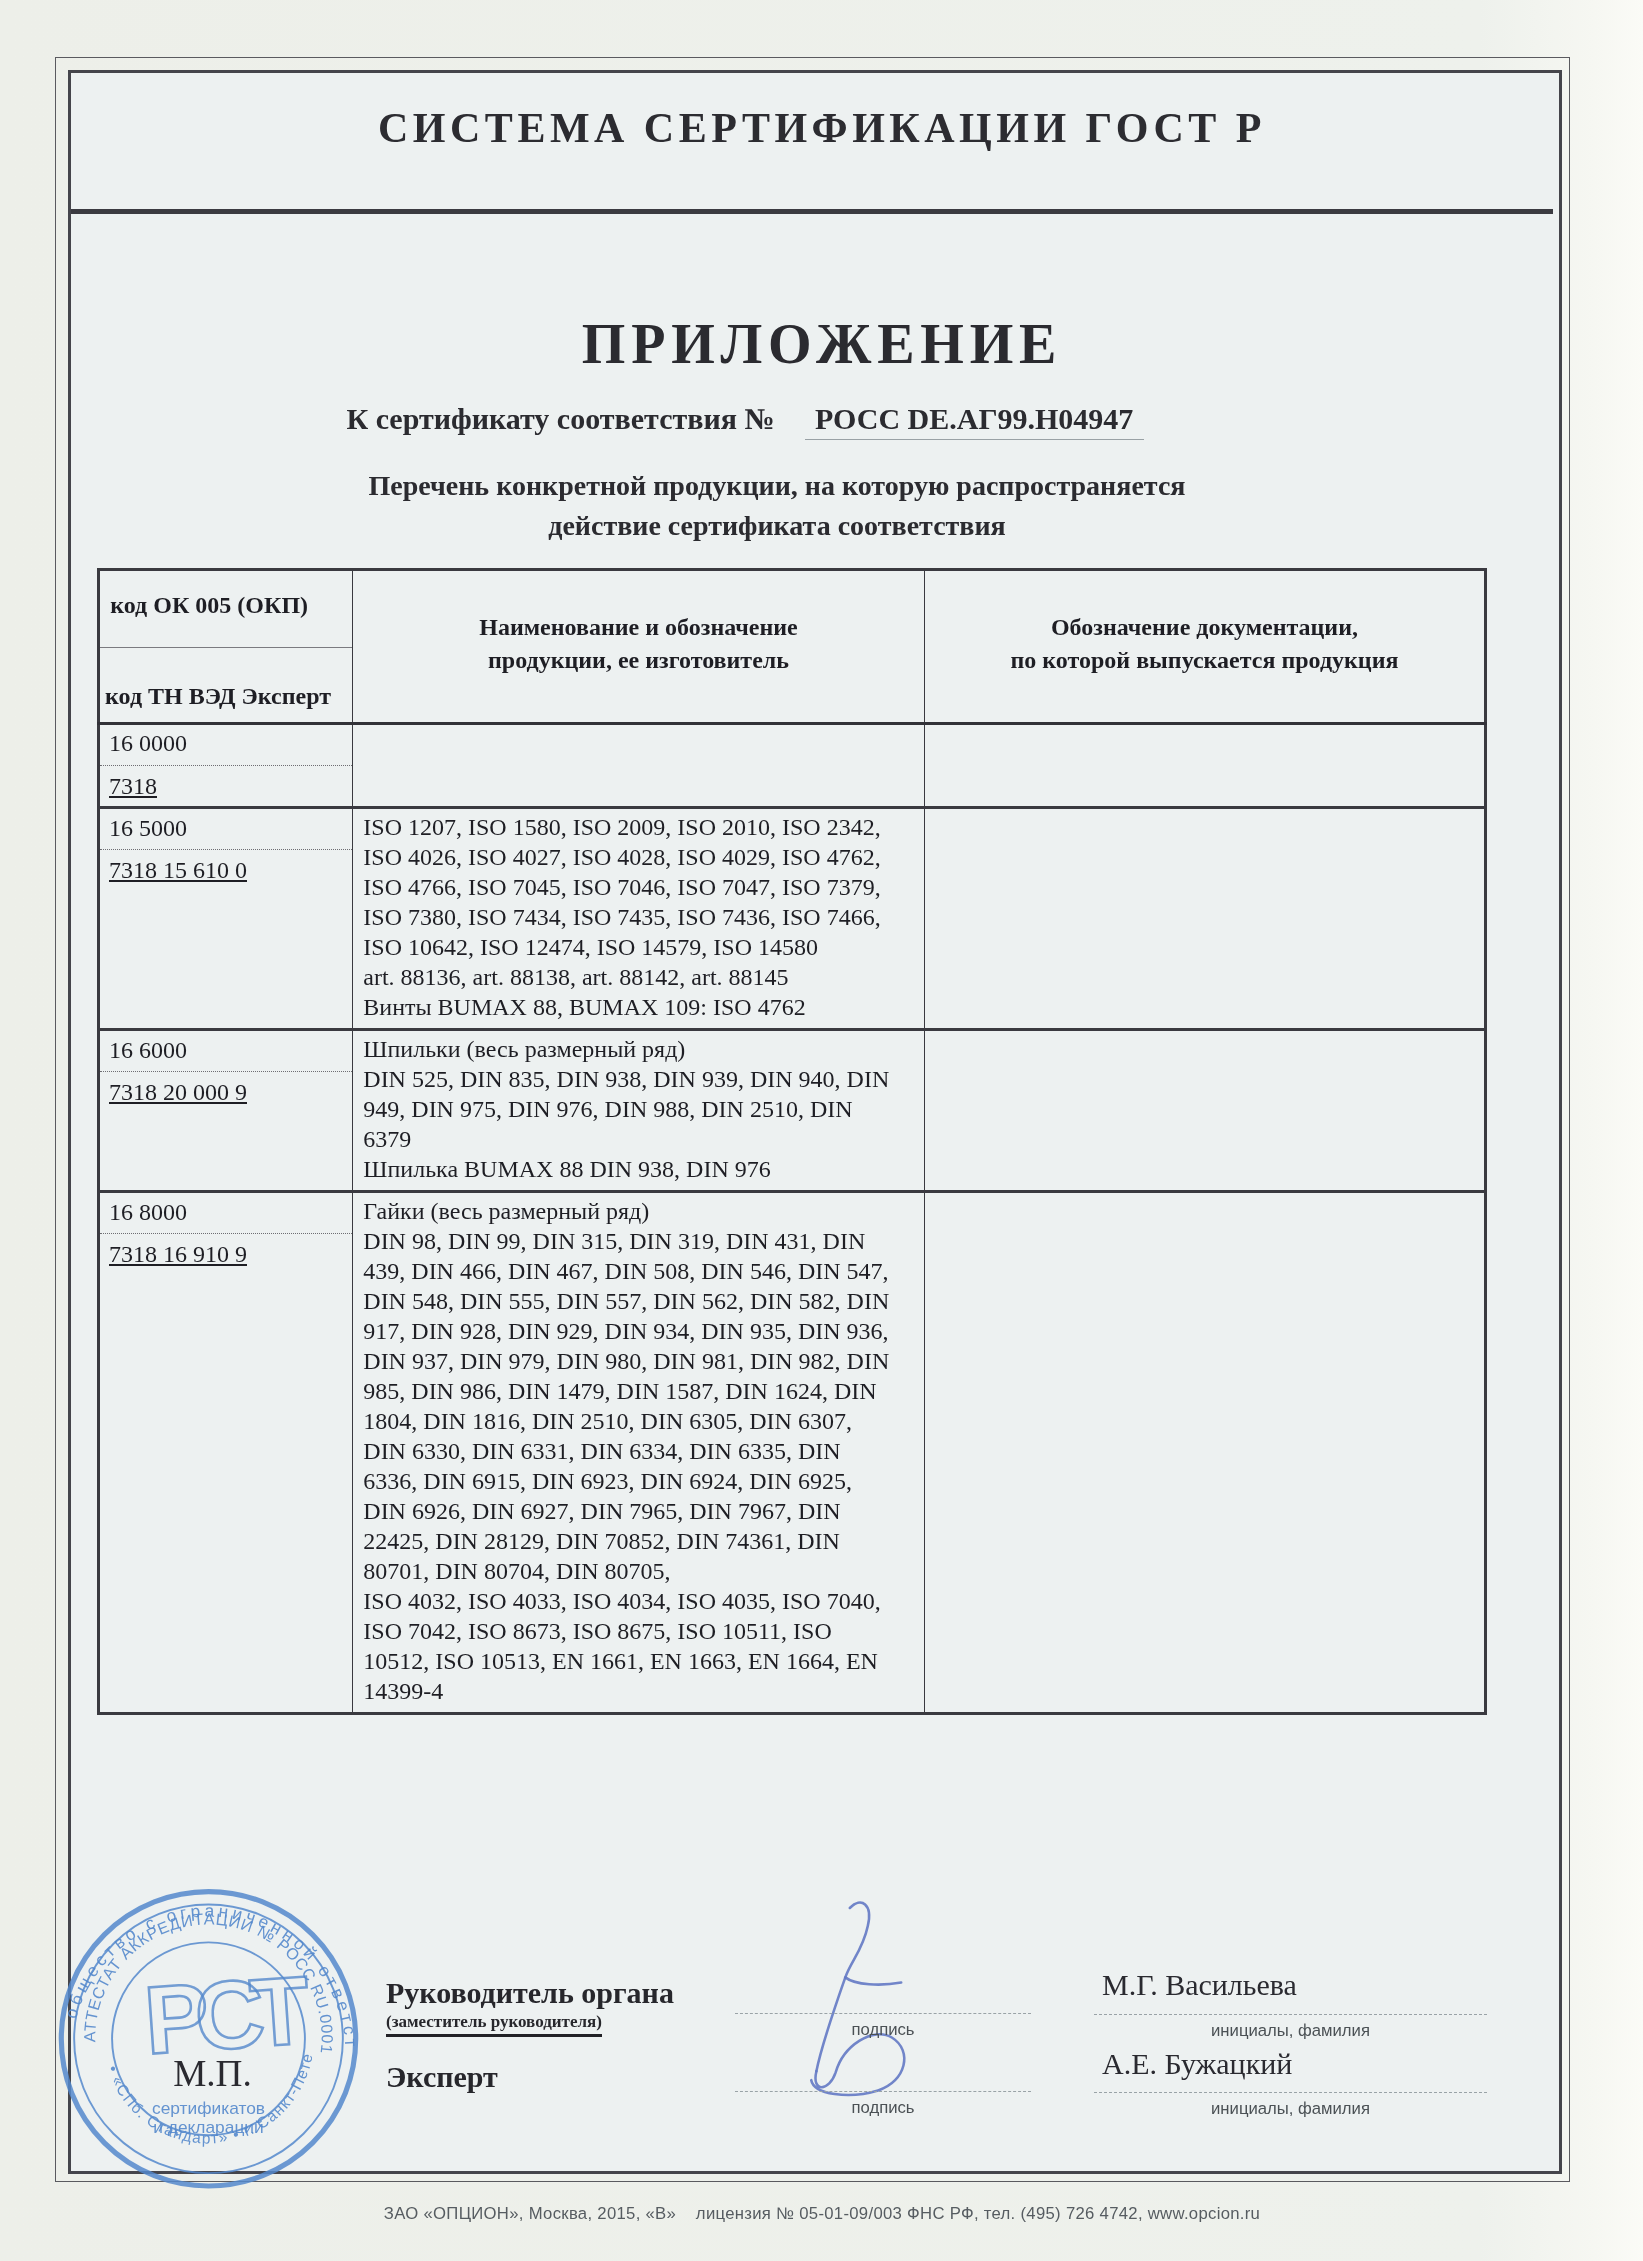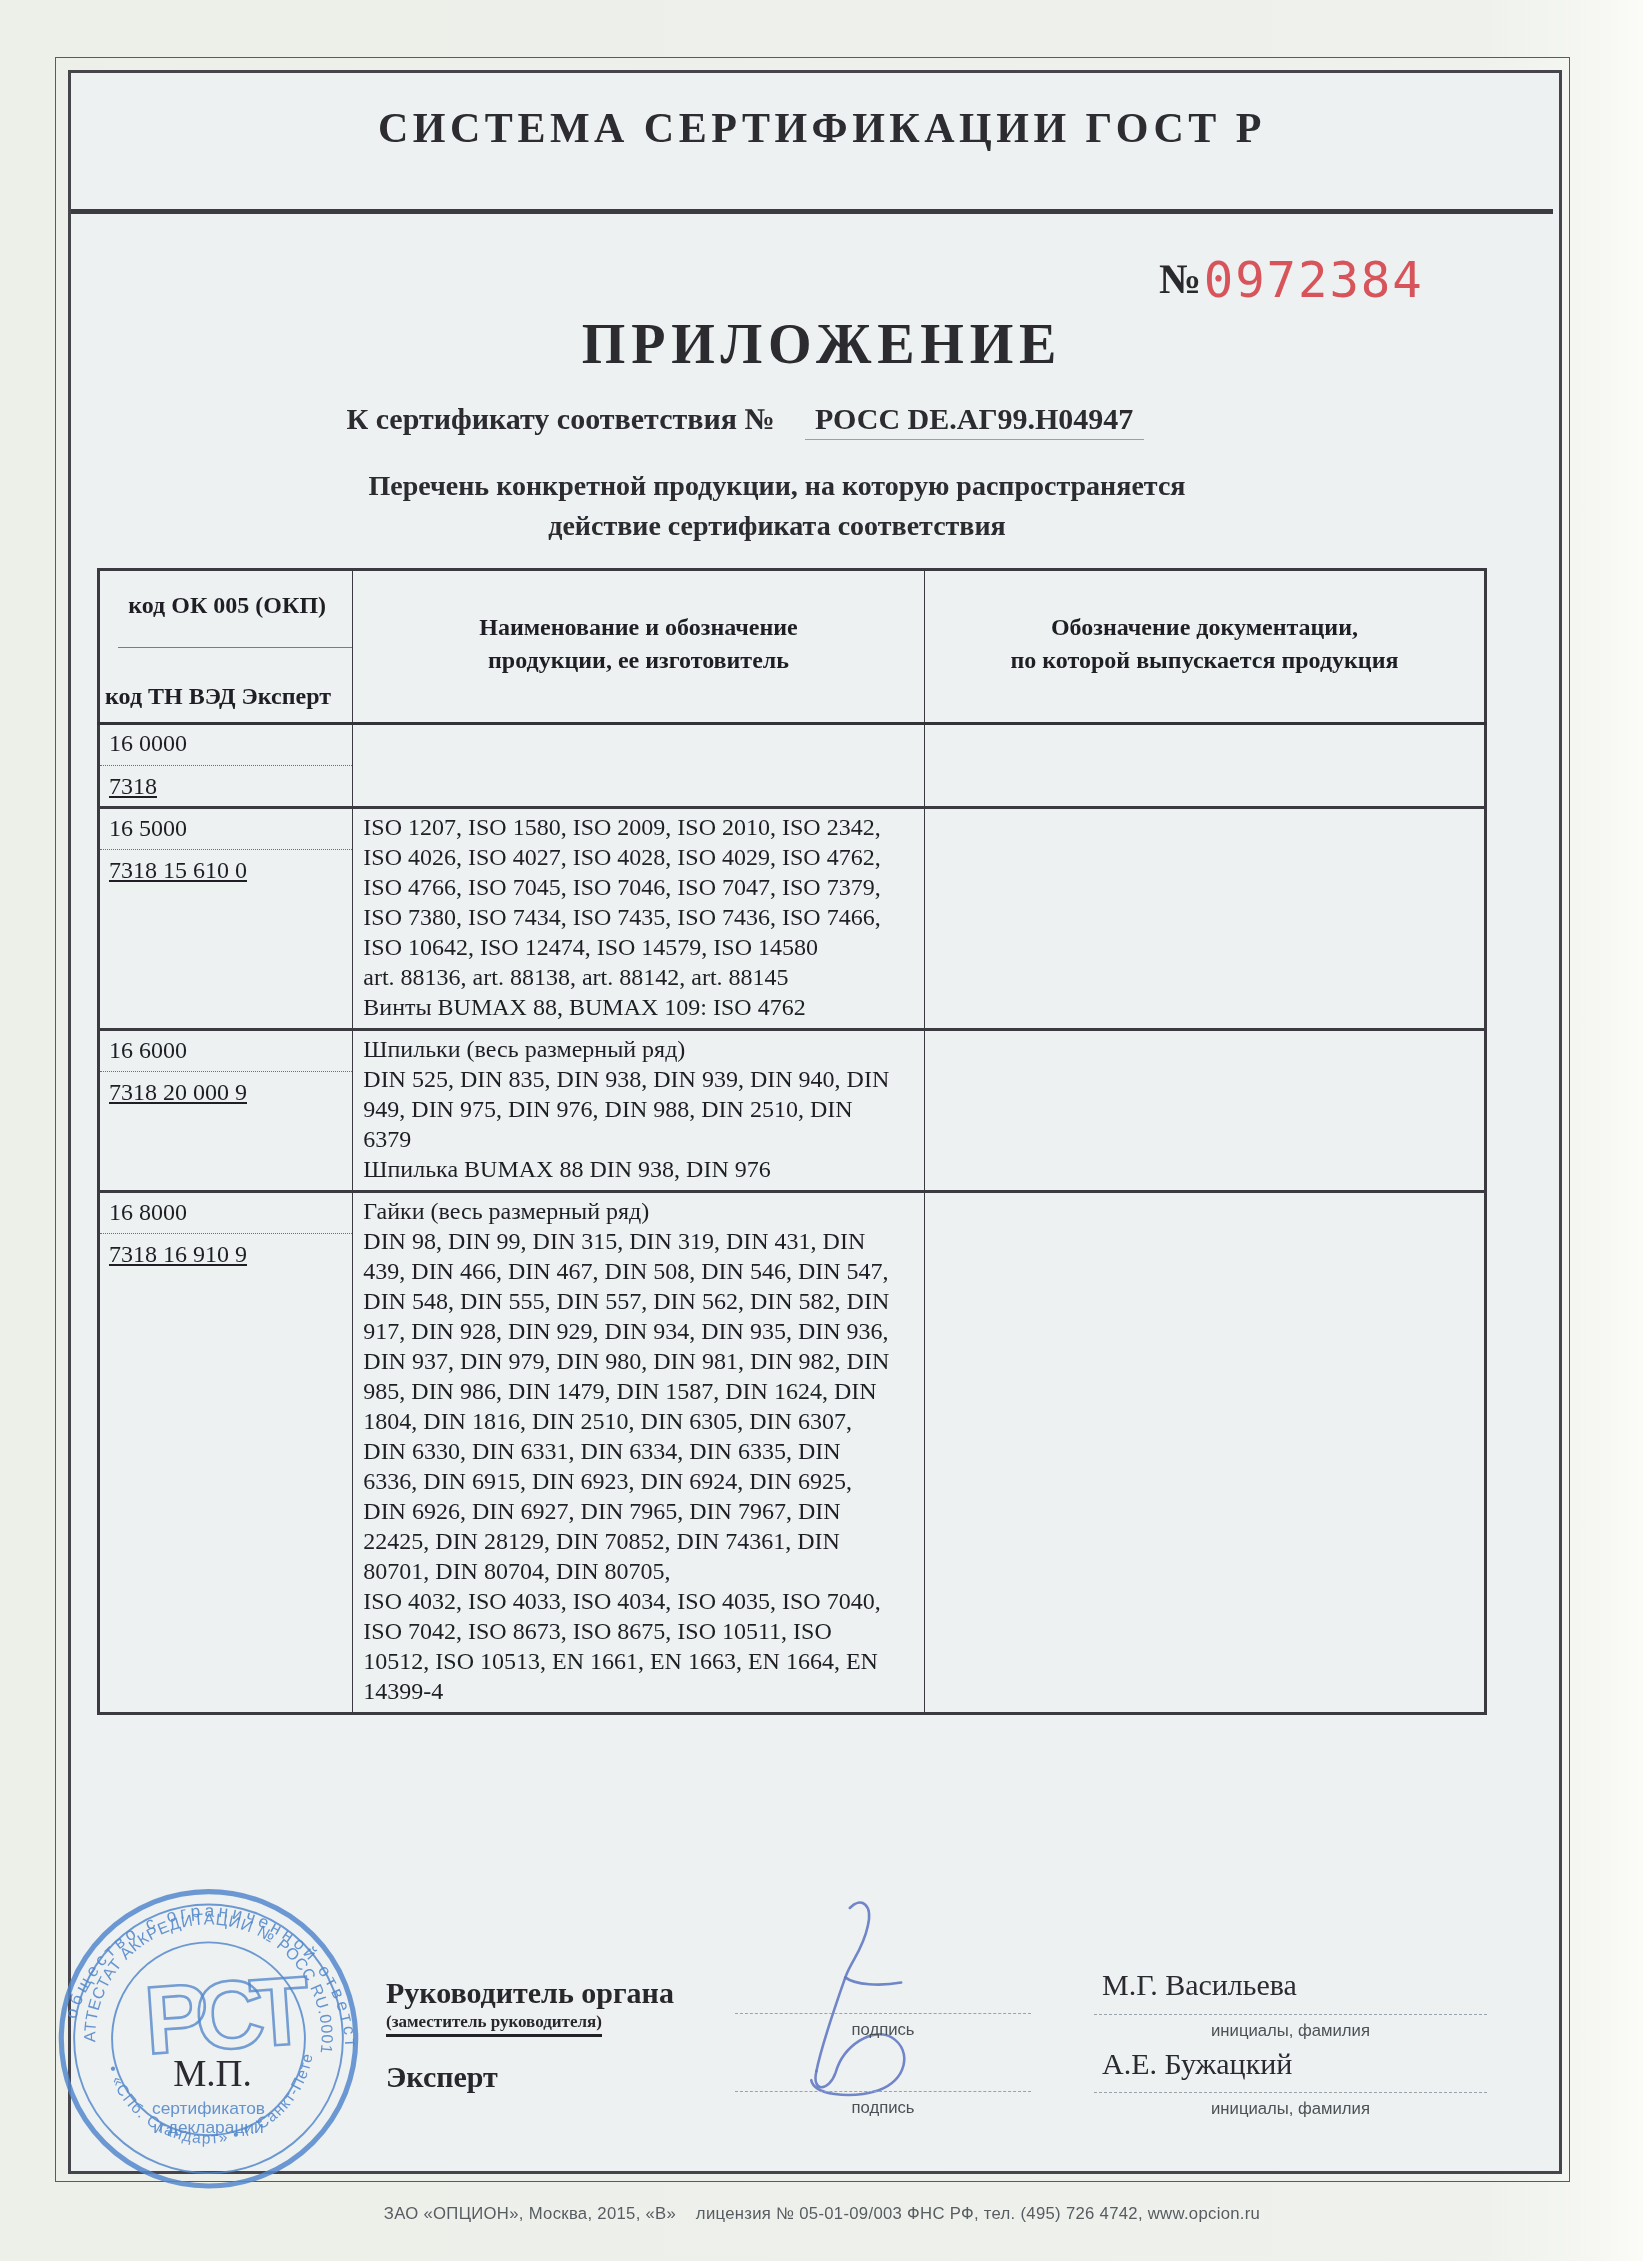--- a/index.html
+++ b/index.html
@@ -33,21 +33,21 @@
     font-size:28px; font-weight:bold; color:#2b2b30;}
 
   table.doc{position:absolute; left:97px; top:568px; width:1386px;
     border-collapse:collapse; table-layout:fixed;}
   table.doc td{border:1.9px solid #3a3a40; vertical-align:top;
     font-size:24px; line-height:30px; color:#1e1e24; padding:0;}
   table.doc tr.hdr td{border-bottom:3.9px solid #323238;}
   table.doc{border:3.2px solid #3a3a40;}
   table.doc tr td{border-top-width:3.2px;}
   .c1h-top{min-height:48px; padding:19.3px 2.6px 9px 10.3px; border-bottom:1.3px solid #7b7b80;
-    font-weight:bold; font-size:24px;margin-left:18px;}
+    font-weight:bold; font-size:24px;}
   .c1h-bot{padding:33px 2.6px 10.3px 5.1px; font-weight:bold; font-size:24px;}
   .chdr{display:flex; align-items:center; justify-content:center; text-align:center;
     min-height:145px; font-weight:bold; white-space:pre-line; font-size:24px; line-height:33px;}
   .okp{padding:3.9px 3.9px 6.4px 9px; border-bottom:1.9px dotted #6e6e73; min-height:30px;}
   .tnved{padding:5.1px 3.9px 5.1px 9px; min-height:30px;text-decoration:underline;}
   .namecell{padding:2.6px 9px 6.4px 10.3px; white-space:pre-line; min-height:51px;}
   .docscell{min-height:51px;}
 
   .sig-label1{position:absolute; left:386px; top:1976px; font-size:30px; font-weight:bold; color:#27272c;}
   .sig-label2{position:absolute; left:386px; top:2012px; font-size:17px; font-weight:bold;
@@ -76,24 +76,20 @@
 <body>
 
 <div class="page">
 
   <div class="border-outer"></div>
   <div class="border-inner"></div>
 
   <div class="hline1">СИСТЕМА СЕРТИФИКАЦИИ ГОСТ Р</div>
   <div class="hrule"></div>
 
-  <div class="docnum">
-    <span class="no">№</span>
-    <span class="digits">0972384</span>
-  </div>
 
   <div class="title">ПРИЛОЖЕНИЕ</div>
 
   <div class="certline">
     <span>К сертификату соответствия №</span>
     <span>&nbsp;&nbsp;</span>
     <span class="certno">РОСС DE.АГ99.Н04947</span>
   </div>
 
   <div class="desc1">Перечень конкретной продукции,  на которую распространяется</div>

